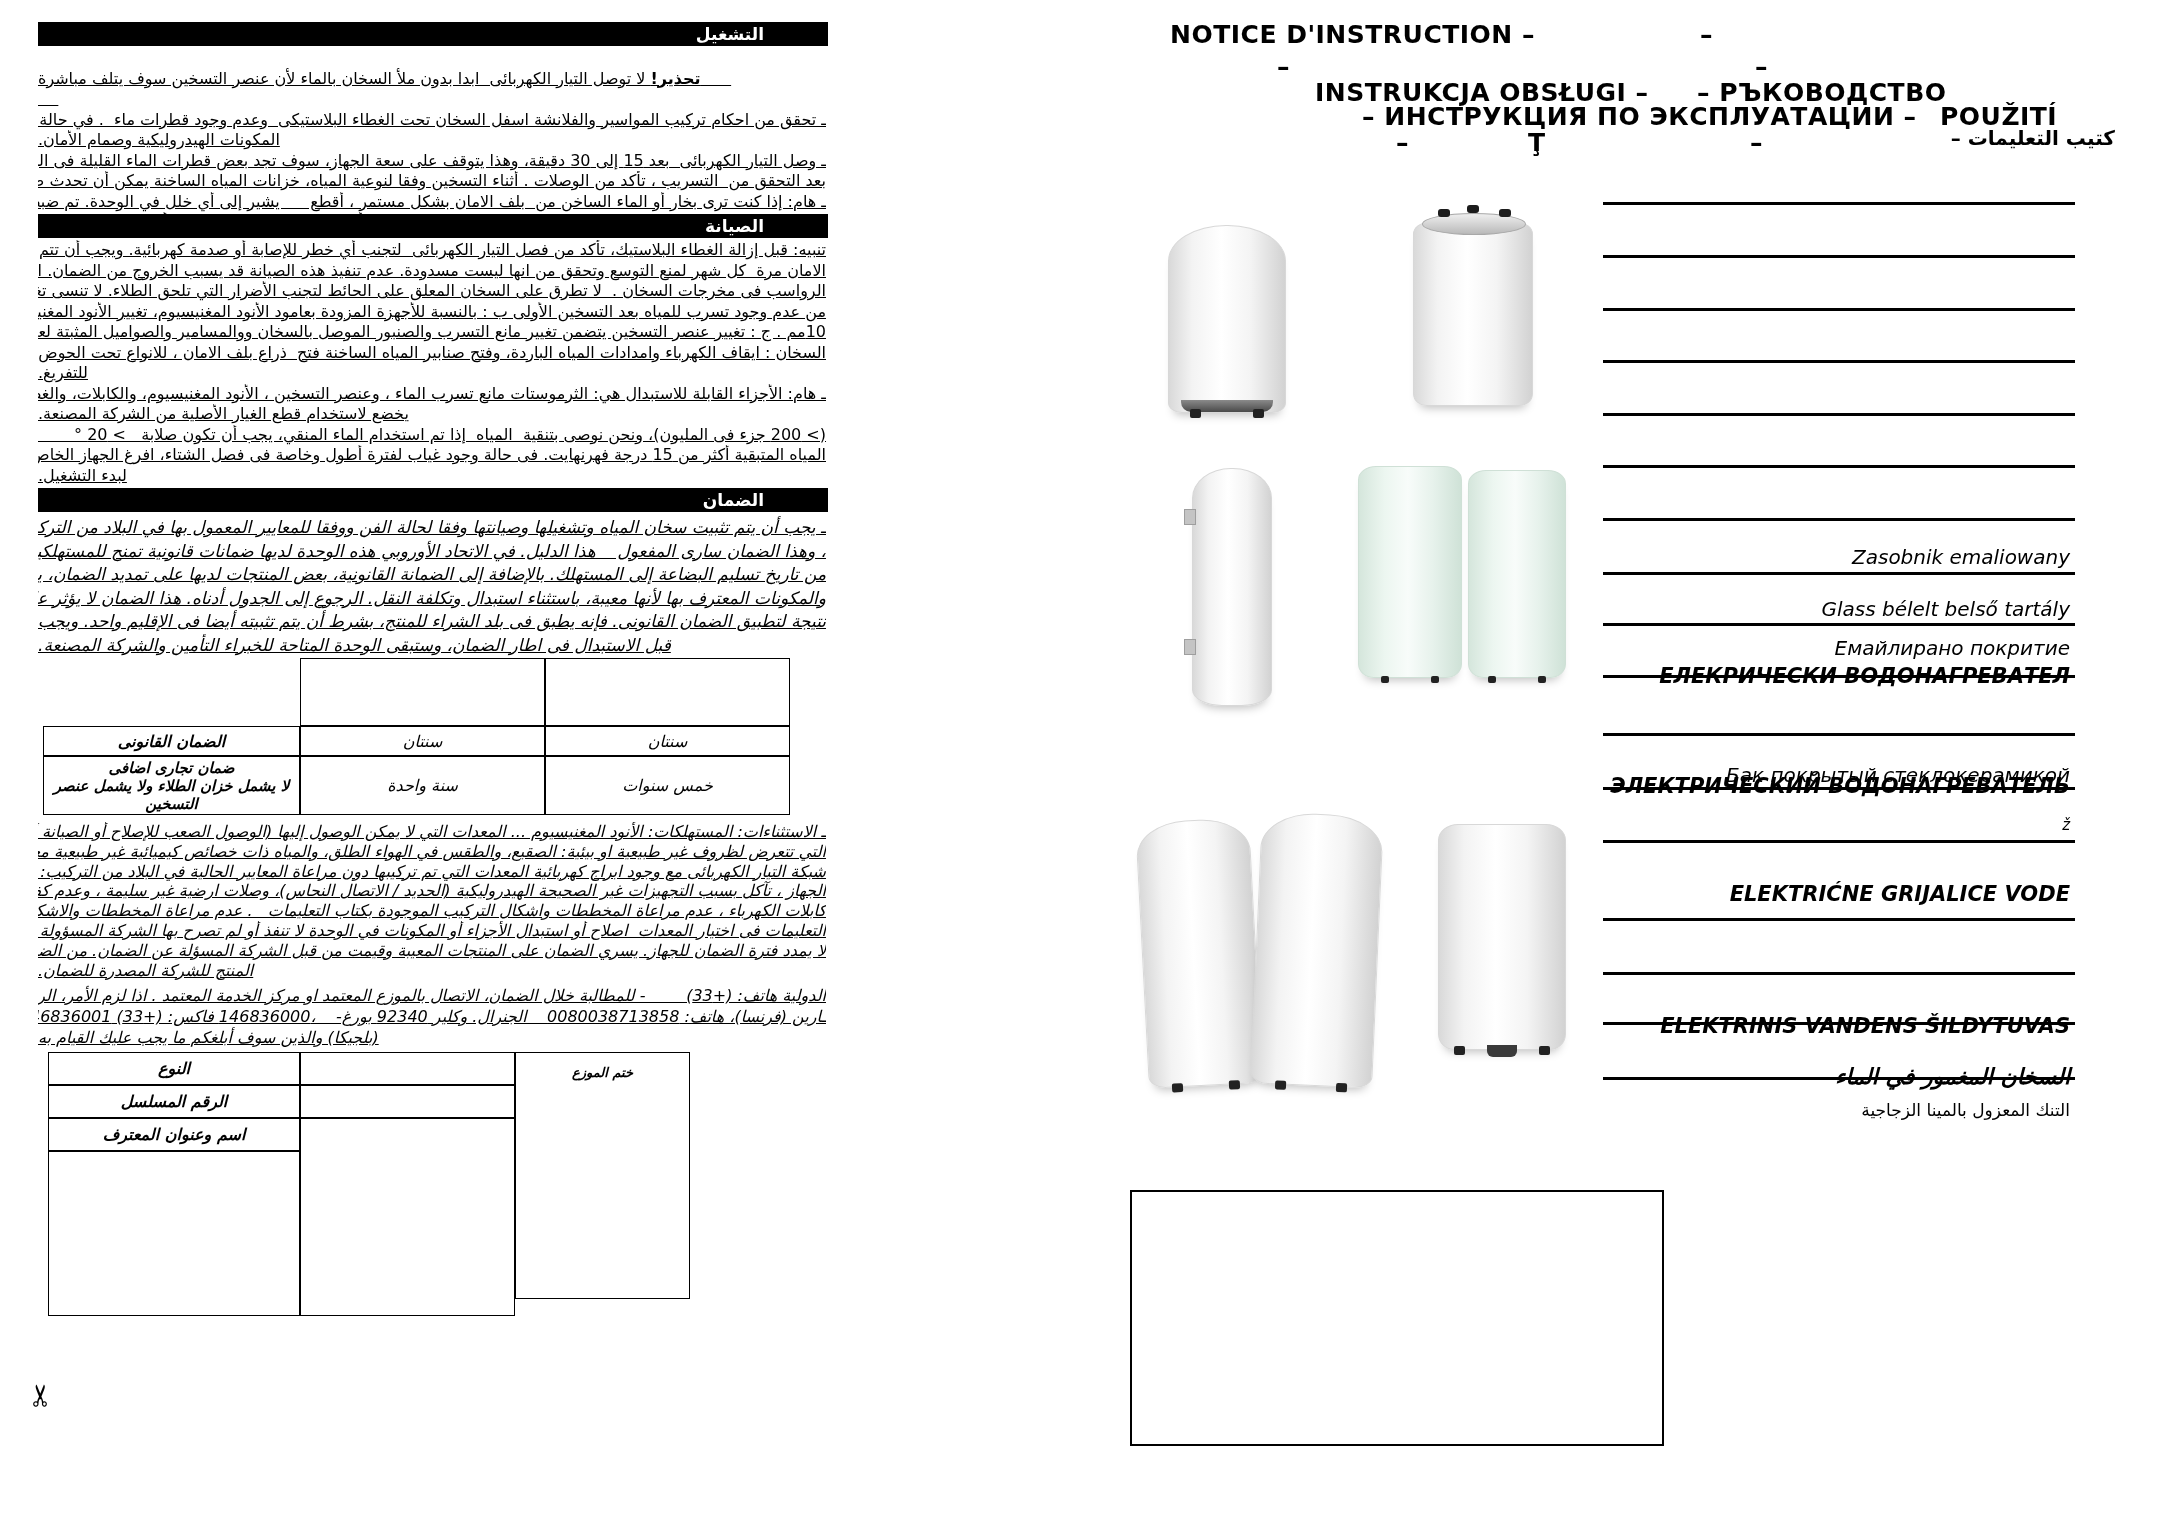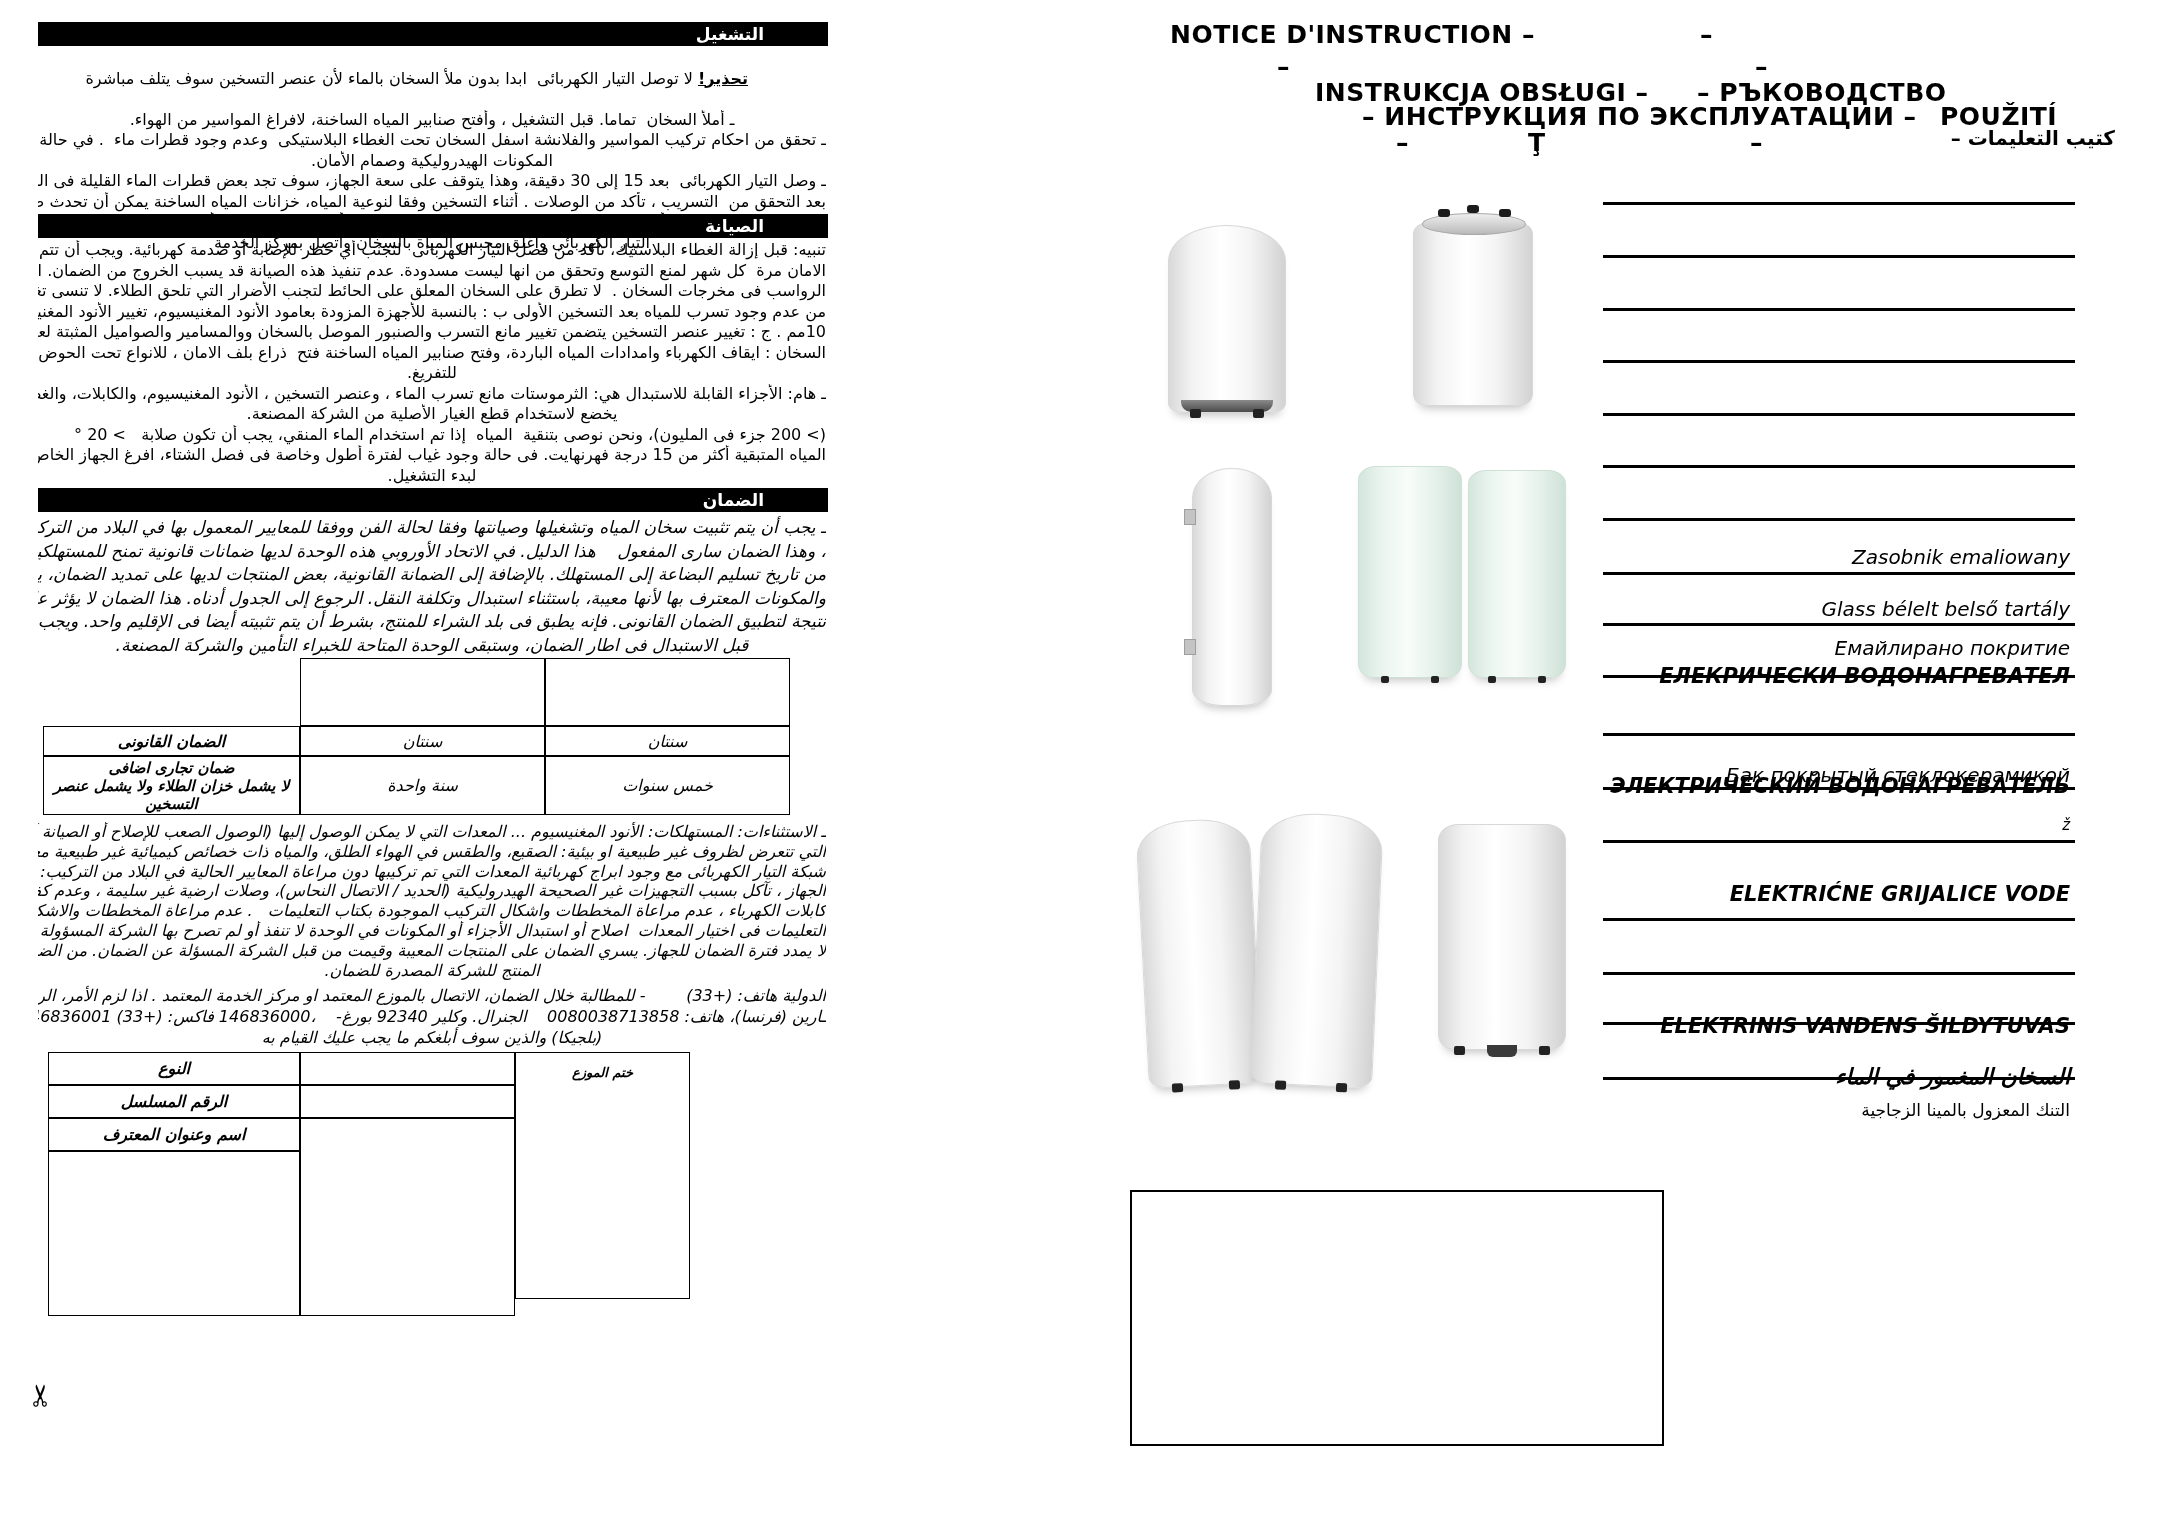--- a/index.html
+++ b/index.html
@@ -2,21 +2,21 @@
 <html><head>
 <meta charset="utf-8">
 <style>
   html,body{margin:0;padding:0;background:#888;}
   .page{position:relative;width:2159px;height:1526px;background:#ffffff;
         font-family:"DejaVu Sans",sans-serif;color:#000;overflow:hidden;}
   
   .bar{position:absolute;left:38px;width:790px;height:24px;background:#000;color:#fff;
        direction:rtl;font-weight:bold;font-size:17px;line-height:24px;box-sizing:border-box;padding-right:64px;}
   
-  .txt{position:absolute;direction:rtl;text-align:center;font-size:16px;line-height:20.5px;}
+  .txt{position:absolute;direction:rtl;text-align:left;font-size:16px;line-height:20.5px;text-decoration:underline;}
   .txt.it{font-style:italic;}
   [data-bind-lines] > div{white-space:pre;overflow:hidden;}
   .ln{white-space:pre;overflow:hidden;}
   .und{text-decoration:underline;font-weight:bold;}
   
   .cell{position:absolute;border:1.6px solid #000;box-sizing:border-box;display:flex;
         align-items:center;justify-content:center;text-align:center;direction:rtl;font-size:16px;}
   .cell.bold{font-weight:bold;font-style:italic;}
   .cell.pre{white-space:pre-line;font-size:15px;line-height:18px;}
   .cell.top{align-items:flex-start;padding-top:12px;}
@@ -51,21 +51,20 @@
 <div class="page">
 
   <div class="bar" style="top:22px;">
     <span data-bind="sections.operation.title">التشغيل</span>
   </div>
   <div class="txt" style="left:38px;top:48px;width:788px;">
     <div class="ln">
       <span class="und" data-bind="sections.operation.warning_word">تحذير!</span><span data-bind="sections.operation.warning_rest"> لا توصل التيار الكهربائى  ابدا بدون ملأ السخان بالماء لأن عنصر التسخين سوف يتلف مباشرة</span>
     </div>
     <div data-bind-lines="sections.operation.lines">
-        <div>ـ أملأ السخان  تماما. قبل التشغيل ، وأفتح صنابير المياه الساخنة، لافراغ المواسير من الهواء.</div>
         <div>ـ تحقق من احكام تركيب المواسير والفلانشة اسفل السخان تحت الغطاء البلاستيكى  وعدم وجود قطرات ماء  . في حالة وجود تسريب احكم الوصلات جيدا . تحقق من تشغيل</div>
         <div>المكونات الهيدروليكية وصمام الأمان.</div>
         <div>ـ وصل التيار الكهربائى  بعد 15 إلى 30 دقيقة، وهذا يتوقف على سعة الجهاز، سوف تجد بعض قطرات الماء القليلة فى البداية وهذا أمر طبيعي، وذلك بسبب ضغط الماء.</div>
         <div>بعد التحقق من  التسريب ، تأكد من الوصلات . أثناء التسخين وفقا لنوعية المياه، خزانات المياه الساخنة يمكن أن تحدث صوتا" عاليا نسبيا". هذا الصوت أمر طبيعى ولا</div>
         <div>ـ هام: إذا كنت ترى بخار أو الماء الساخن من  بلف الامان بشكل مستمر ، أقطع      يشير إلى أي خلل في الوحدة. تم ضبط الحرارة كضبط المصنع إلى التوقف عند 65 ± 5 °</div>
         <div>التيار الكهربائى وأغلق محبس المياة بالسخان وأتصل بمركز الخدمة</div>
       </div>
   </div>
 
   <div class="bar" style="top:214px;">

